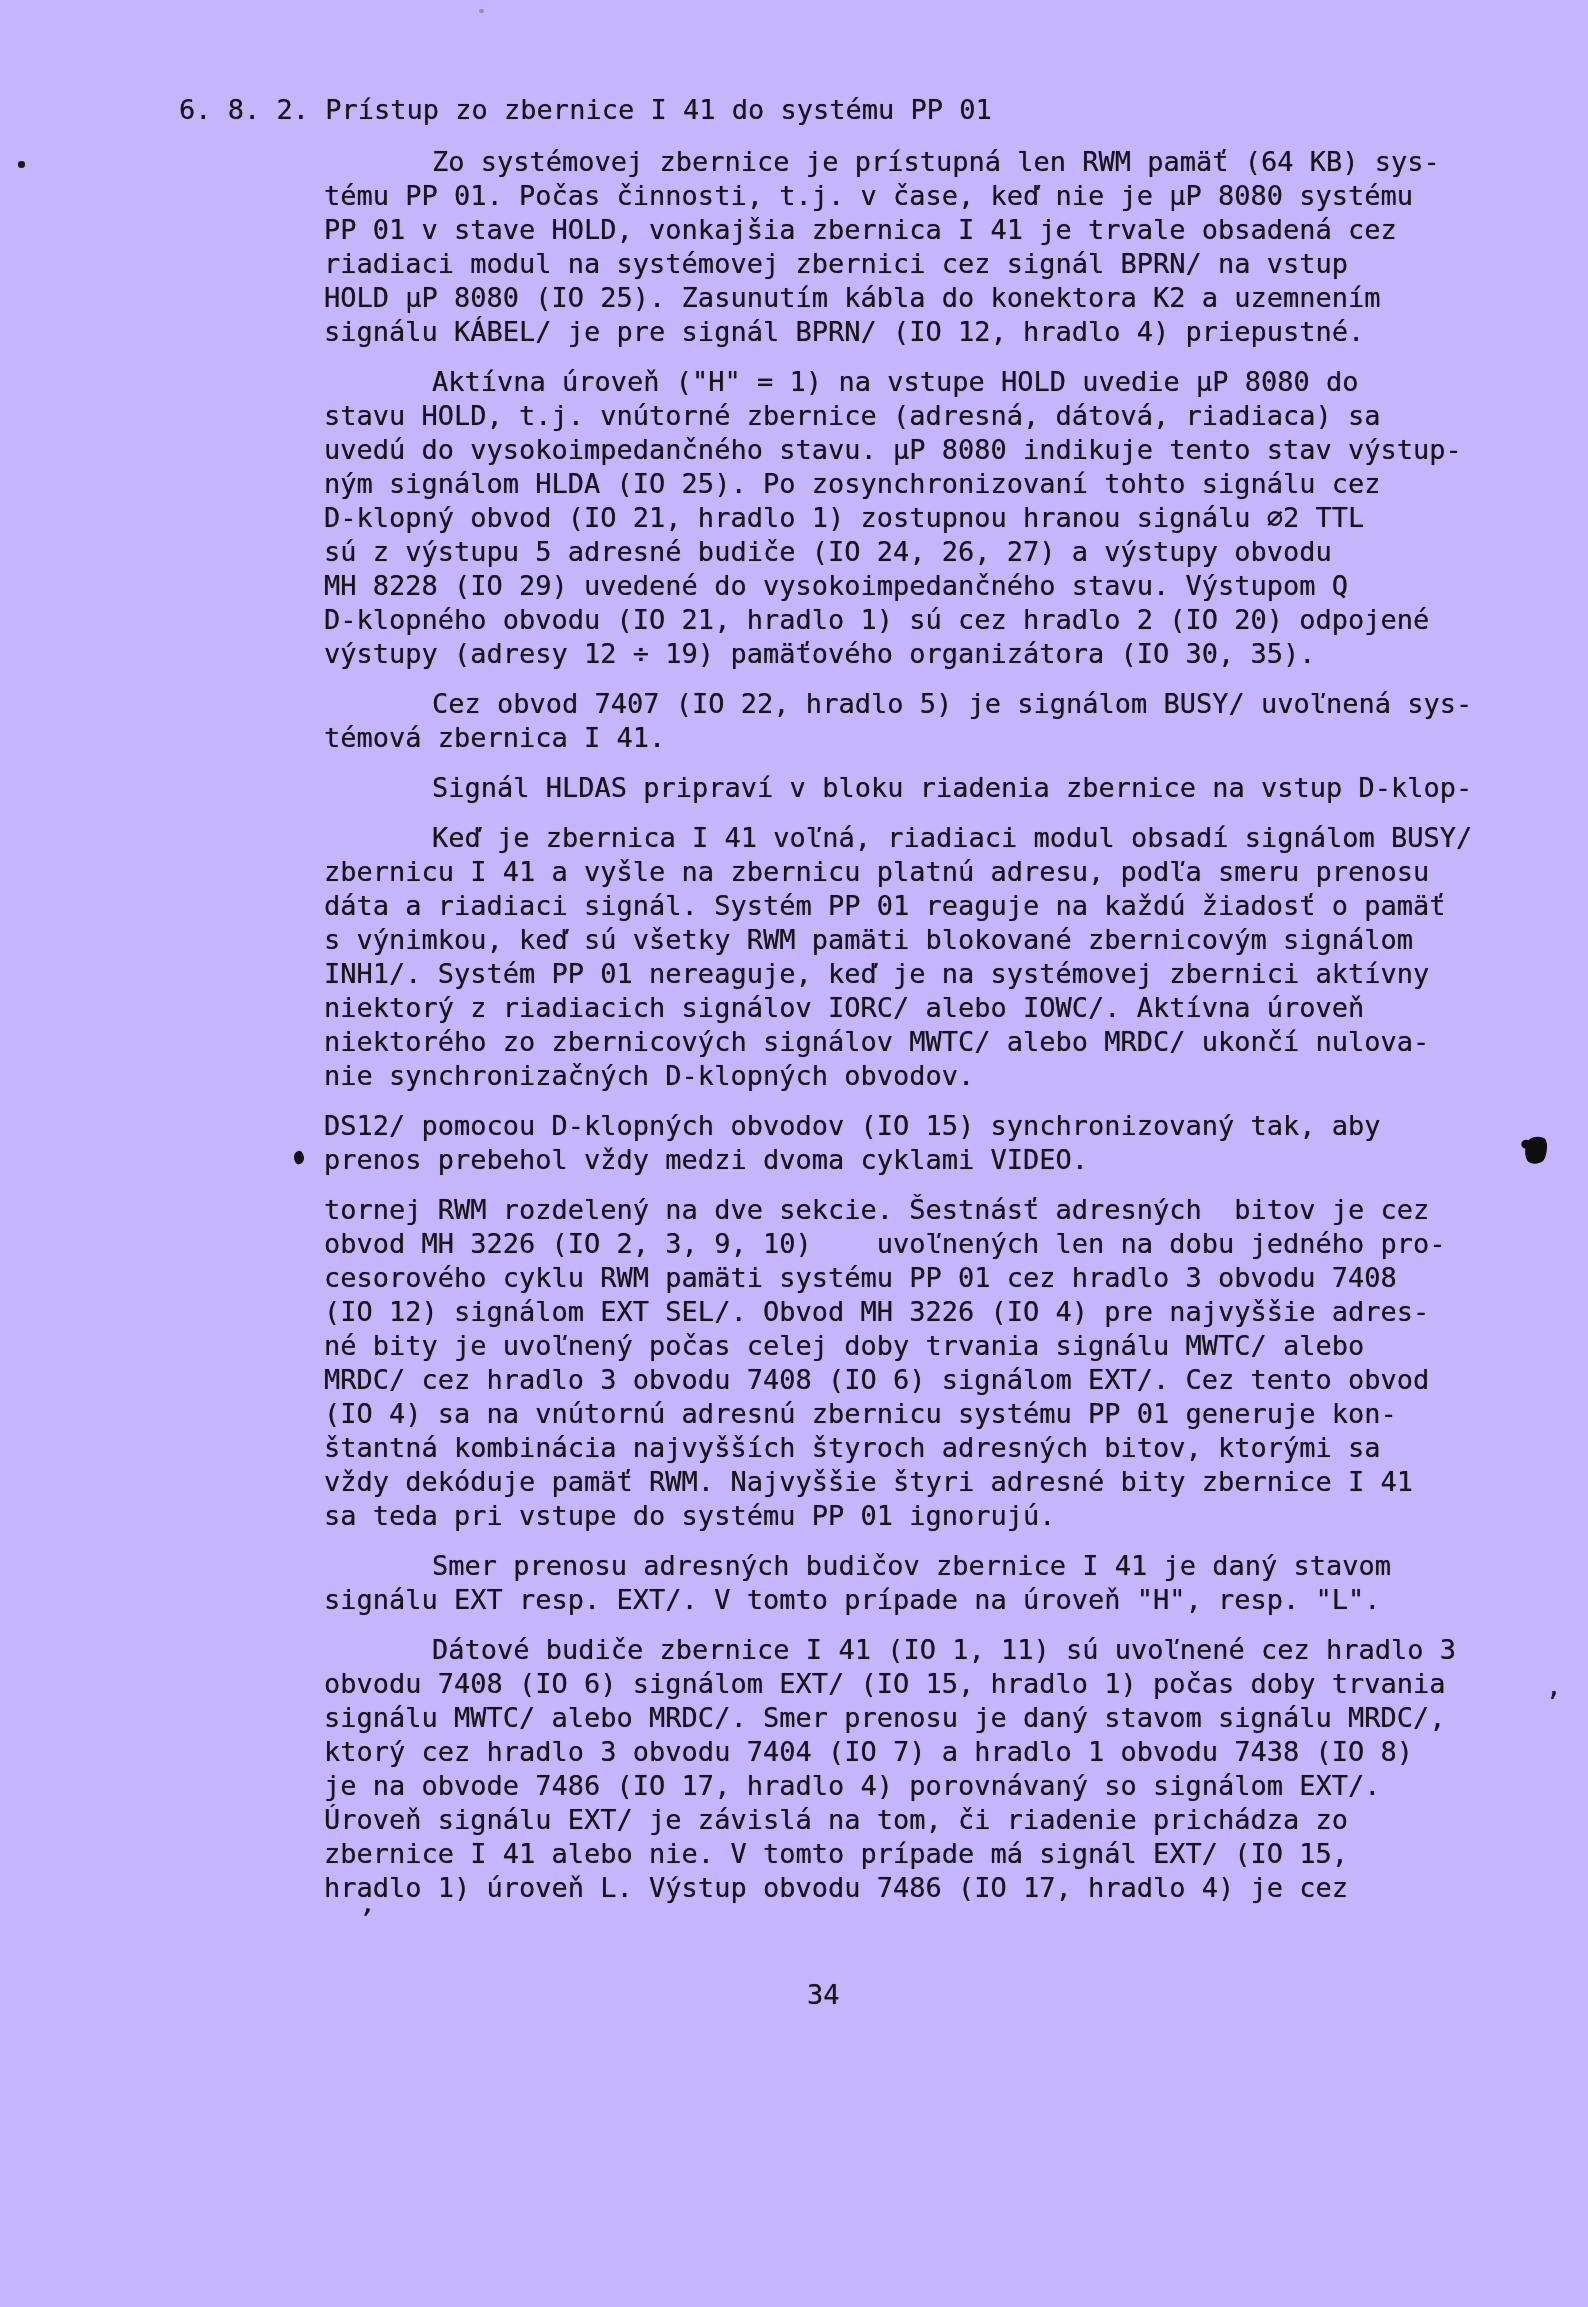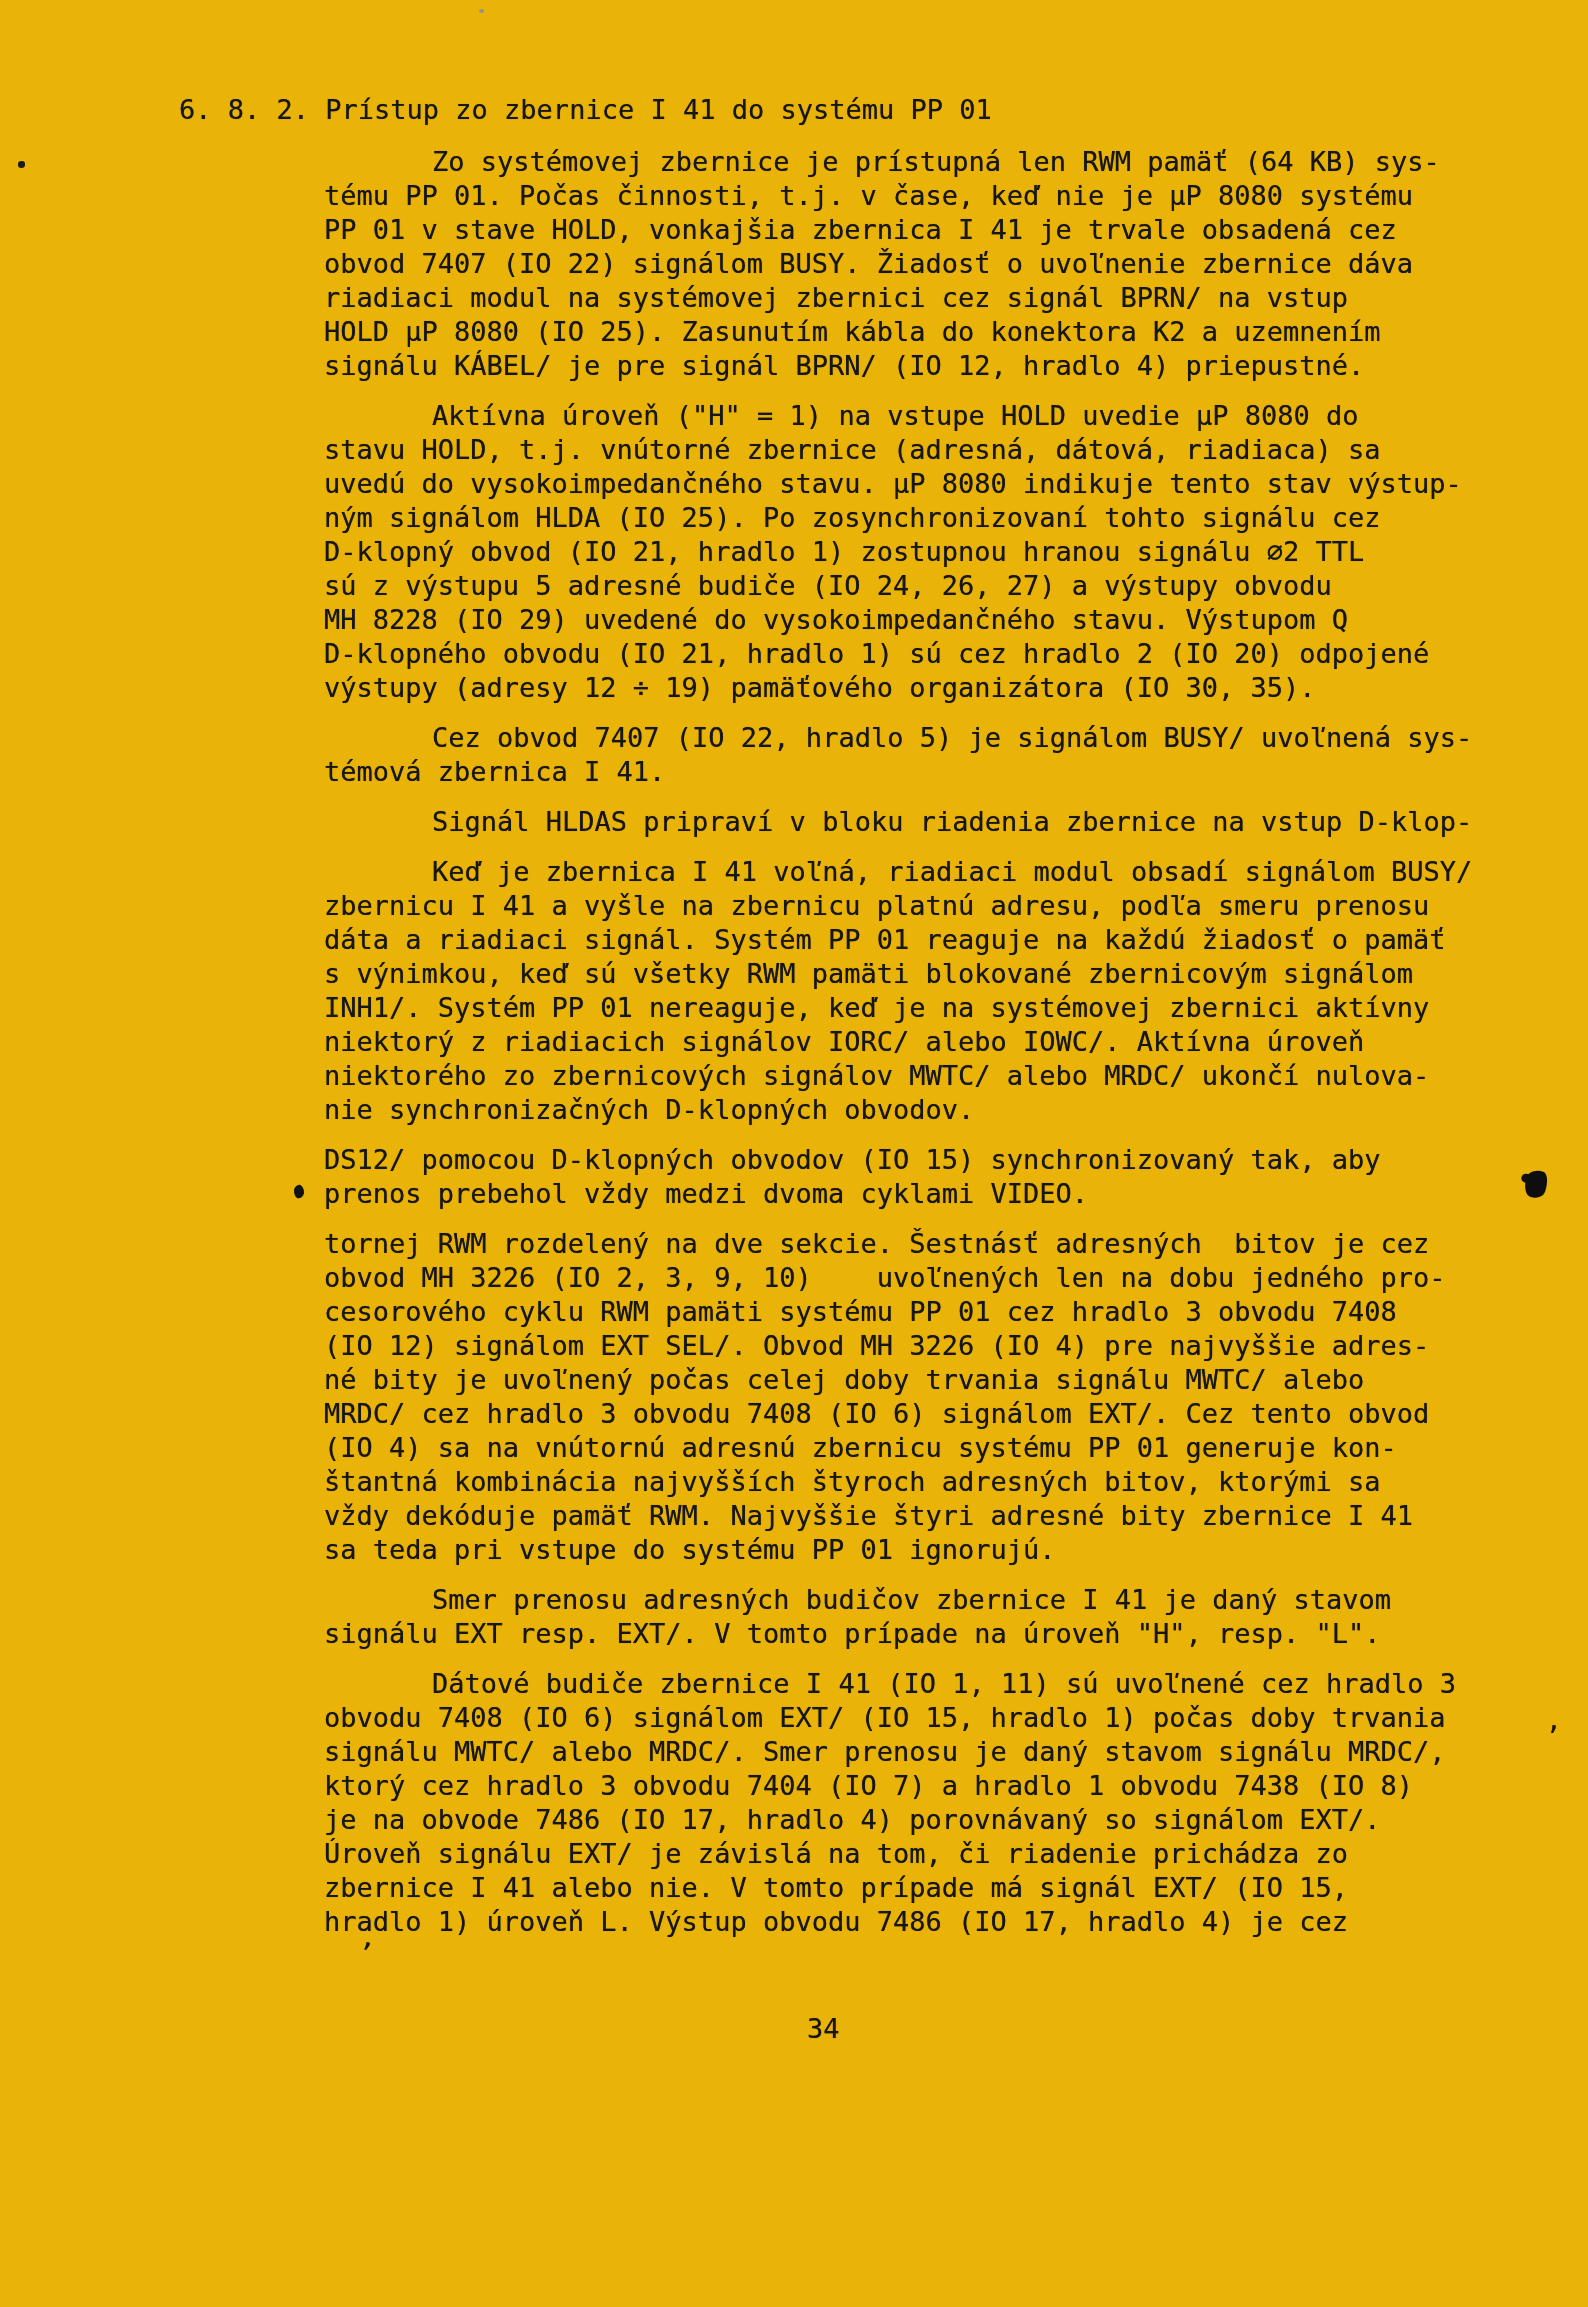--- a/index.html
+++ b/index.html
@@ -1,21 +1,21 @@
 <!DOCTYPE html>
 <html style="font-size:10.8px"><head>
 <meta charset="utf-8">
 <style>
   html,body{margin:0;padding:0;background:#e8e8e6;}
   .page{
     position:relative;
     width:1589px;
     height:2307px;
     margin:0 auto;
-    background:#eab308;
+    background:#c4b5fd;
     overflow:hidden;
     font-family:"DejaVu Sans Mono","Liberation Mono",monospace;
     font-size:27px;
     line-height:34px;
     color:#161616;
   }
   .content{padding-top:93px;}
   .heading{
     margin:0 0 17.5px 179px;
     font-size:27px;
@@ -61,21 +61,20 @@
 <body>
 
 <div class="page">
   <div class="content">
     <h1 class="heading">6. 8. 2. Prístup zo zbernice I 41 do systému PP 01</h1>
     <div class="body-text">
         <div class="paragraph">
           <div class="line first">Zo systémovej zbernice je prístupná len RWM pamäť (64 KB) sys-</div>
           <div class="line">tému PP 01. Počas činnosti, t.j. v čase, keď nie je µP 8080 systému</div>
           <div class="line">PP 01 v stave HOLD, vonkajšia zbernica I 41 je trvale obsadená cez</div>
-          <div class="line">obvod 7407 (IO 22) signálom BUSY. Žiadosť o uvoľnenie zbernice dáva</div>
           <div class="line">riadiaci modul na systémovej zbernici cez signál BPRN/ na vstup</div>
           <div class="line">HOLD µP 8080 (IO 25). Zasunutím kábla do konektora K2 a uzemnením</div>
           <div class="line">signálu KÁBEL/ je pre signál BPRN/ (IO 12, hradlo 4) priepustné.</div>
         </div>
         <div class="paragraph">
           <div class="line first">Aktívna úroveň ("H" = 1) na vstupe HOLD uvedie µP 8080 do</div>
           <div class="line">stavu HOLD, t.j. vnútorné zbernice (adresná, dátová, riadiaca) sa</div>
           <div class="line">uvedú do vysokoimpedančného stavu. µP 8080 indikuje tento stav výstup-</div>
           <div class="line">ným signálom HLDA (IO 25). Po zosynchronizovaní tohto signálu cez</div>
           <div class="line">D-klopný obvod (IO 21, hradlo 1) zostupnou hranou signálu ∅2 TTL</div>

